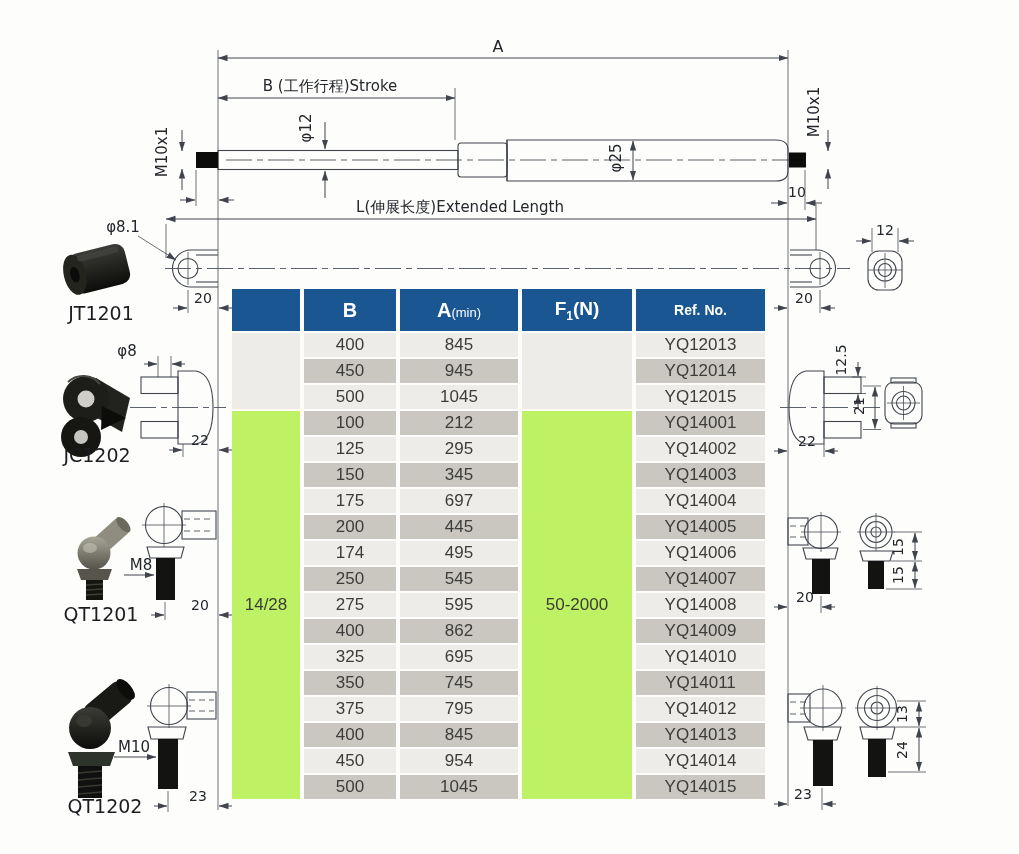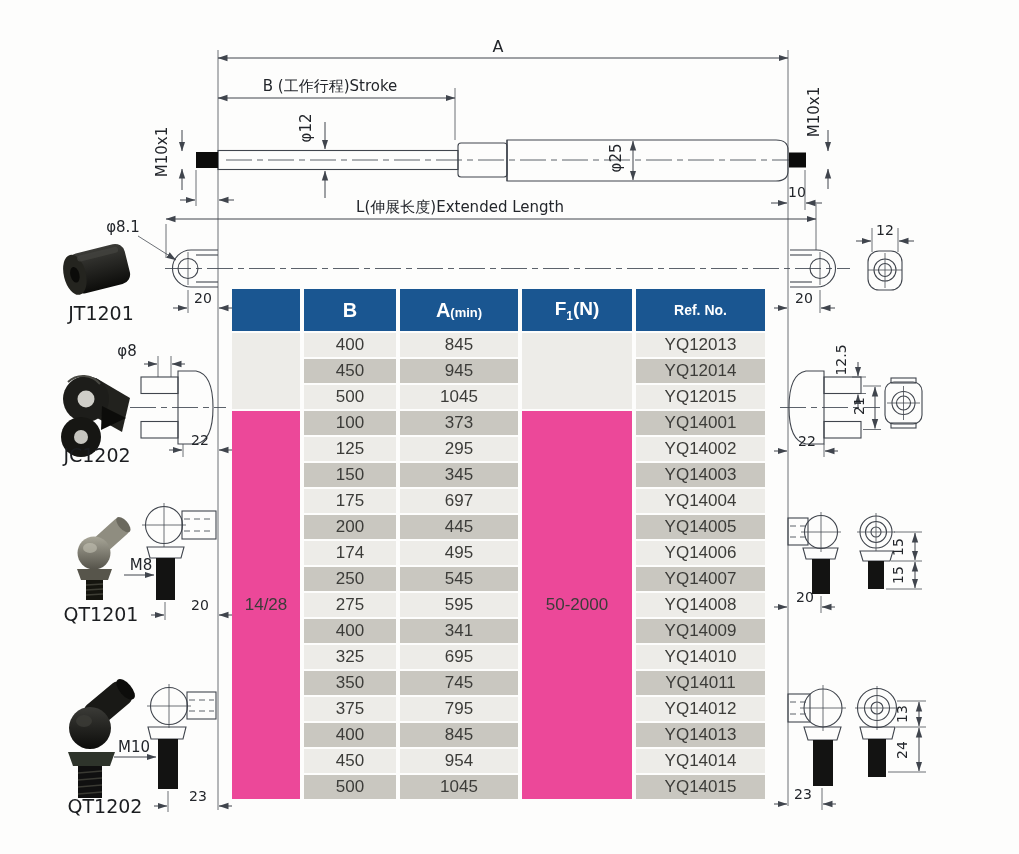--- a/index.html
+++ b/index.html
@@ -12,27 +12,27 @@
   .dim{stroke:#40454d;stroke-width:1;fill:none;}
   .cl{stroke:#4a505a;stroke-width:0.9;fill:none;stroke-dasharray:26 5 6 5;}
   .hid{stroke:#4a505a;stroke-width:0.9;fill:none;stroke-dasharray:6 4;}
   text.d{font:14px "DejaVu Sans",sans-serif;fill:#23262b;text-anchor:middle;}
   text.lab{font:15px "DejaVu Sans",sans-serif;fill:#23262b;text-anchor:middle;}
   text.code{font:19px "DejaVu Sans",sans-serif;fill:#1b1d20;text-anchor:middle;}
   
   .spec{position:absolute;left:228px;top:287px;}
   .spec table{border-collapse:separate;border-spacing:4px 2px;table-layout:fixed;}
   .spec th{background:#1a5691;color:#ffffff;height:42px;font-weight:bold;font-size:20px;text-align:center;vertical-align:middle;padding:0;}
-  .spec th .h-sub{font-size:13px;font-weight:bold;}
+  .spec th .h-sub{font-size:13px;font-weight:normal;}
   .spec th sub{font-size:12px;}
   .spec td{height:24px;padding:0;text-align:center;vertical-align:middle;font-size:17px;color:#3c3c39;}
   .spec .light{background:#edece8;}
   .spec .dark{background:#c9c7c0;}
   .spec .span-light{background:#edece8;}
-  .spec .span-dark{background:#ec4899;}
+  .spec .span-dark{background:#bef264;}
 </style>
 </head>
 <body>
 
 <div class="stage">
 
 <svg class="art" width="1019" height="854" viewBox="0 0 1019 854">
   <defs>
     <marker id="ah" markerWidth="11" markerHeight="9" refX="9.5" refY="4" orient="auto-start-reverse" markerUnits="userSpaceOnUse">
       <path d="M0,0.8 L9.8,4 L0,7.2 Z" fill="#40454d"></path>
@@ -357,21 +357,21 @@
             <td class="dark">YQ12014</td>
           </tr>
           <tr>
             <td class="light">500</td>
             <td class="light">1045</td>
             <td class="light">YQ12015</td>
           </tr>
           <tr>
             <td rowspan="15" class="span-dark">14/28</td>
             <td class="dark">100</td>
-            <td class="dark">373</td>
+            <td class="dark">212</td>
             <td rowspan="15" class="span-dark">50-2000</td>
             <td class="dark">YQ14001</td>
           </tr>
           <tr>
             <td class="light">125</td>
             <td class="light">295</td>
             <td class="light">YQ14002</td>
           </tr>
           <tr>
             <td class="dark">150</td>
@@ -398,21 +398,21 @@
             <td class="dark">545</td>
             <td class="dark">YQ14007</td>
           </tr>
           <tr>
             <td class="light">275</td>
             <td class="light">595</td>
             <td class="light">YQ14008</td>
           </tr>
           <tr>
             <td class="dark">400</td>
-            <td class="dark">341</td>
+            <td class="dark">862</td>
             <td class="dark">YQ14009</td>
           </tr>
           <tr>
             <td class="light">325</td>
             <td class="light">695</td>
             <td class="light">YQ14010</td>
           </tr>
           <tr>
             <td class="dark">350</td>
             <td class="dark">745</td>

